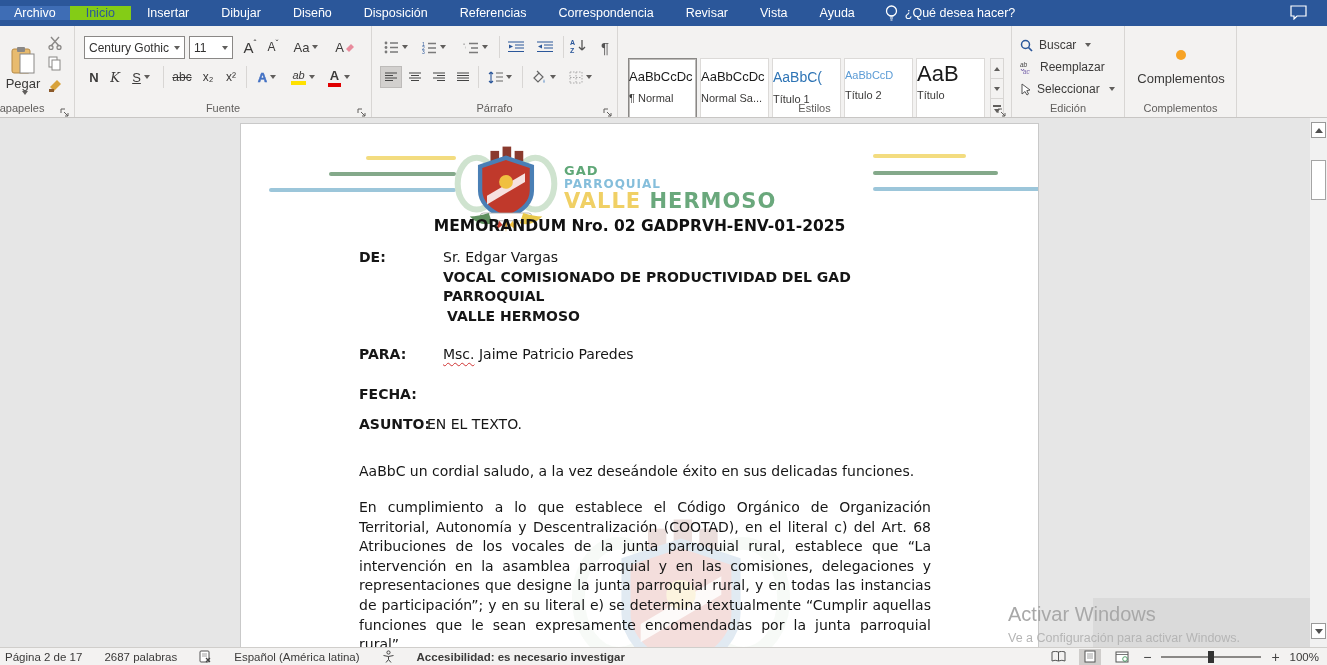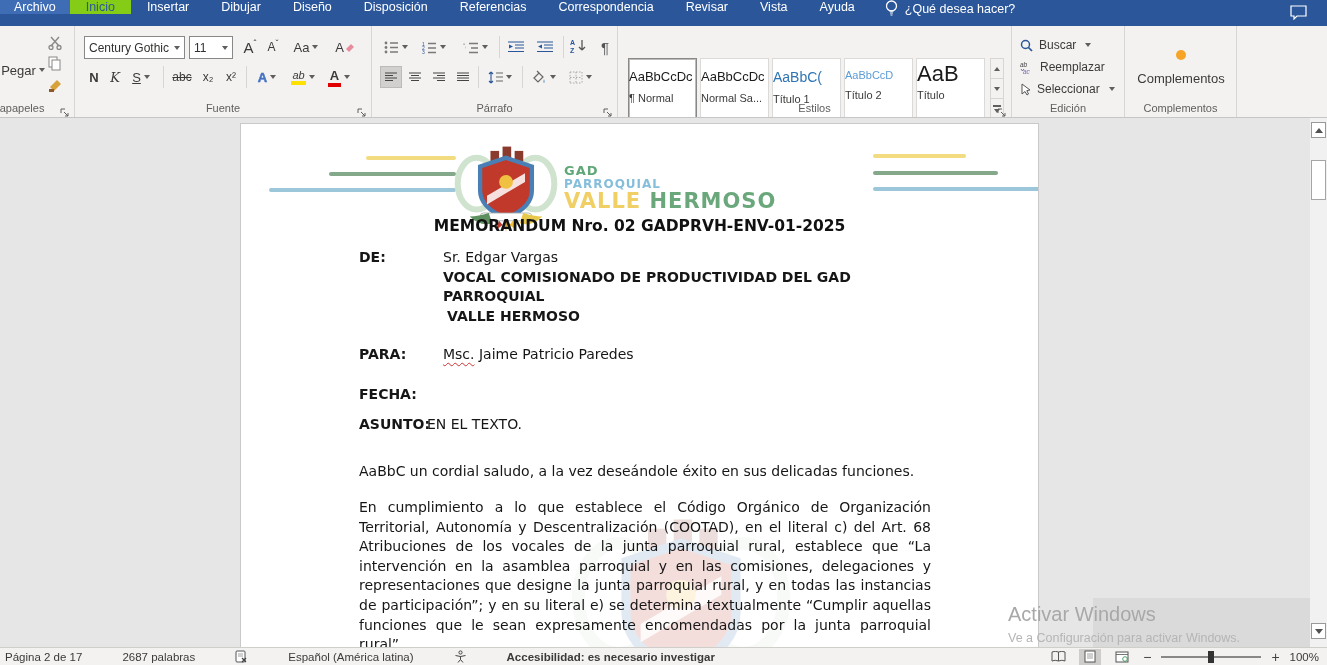--- a/index.html
+++ b/index.html
@@ -1,21 +1,21 @@
 <!DOCTYPE html>
 <html><head>
 <meta charset="utf-8">
 <style>
   * { margin:0; padding:0; box-sizing:border-box; }
   html,body { width:1327px; height:665px; overflow:hidden; }
   body { font-family:"Liberation Sans","DejaVu Sans",sans-serif; }
   #app { position:relative; width:1327px; height:665px; background:#fff; overflow:hidden; }
 
   
-  .tabbar { position:absolute; left:0; top:0; width:1327px; height:26px; background:#2b579a; display:flex; align-items:flex-start; }
+  .tabbar { position:absolute; left:0; top:0; width:1327px; height:26px; background:#2b579a; display:flex; align-items:center; }
   .tab { color:#fff; font-size:12.5px; padding:0 16px; display:flex; align-items:center; cursor:default; }
   .tab.file { background:#3e6db5; padding:0 14px; }
   .tab.active { background:#84cc16; color:#2b579a; }
   .tellme { display:flex; align-items:center; color:#fff; font-size:12.5px; margin-left:14px; gap:7px; }
   .bulb { width:13px; height:17px; }
   .comment-ic { position:absolute; right:20px; top:5px; width:17px; height:15px; }
 
   
   .ribbon { position:absolute; left:0; top:26px; width:1327px; height:92px; background:#f3f2f1; border-bottom:1px solid #c8c6c4; overflow:hidden; }
   .group { position:absolute; top:0; height:91px; border-right:1px solid #d8d6d4; }
@@ -62,21 +62,21 @@
   .act1 { position:absolute; left:1008px; top:485px; font-size:20px; color:#a8a8a8; }
   .act2 { position:absolute; left:1008px; top:513px; font-size:12.5px; color:#b5b5b5; }
 
   
   .vsb { position:absolute; right:0; top:118px; width:17px; height:529px; background:#f1f1f1; }
   .sbtn { position:absolute; left:1px; width:15px; height:16px; background:#fff; border:1px solid #999; display:flex; align-items:center; justify-content:center; }
   .sthumb { position:absolute; left:1px; top:42px; width:15px; height:40px; background:#fff; border:1px solid #a5a5a5; }
 
   
   .statusbar { position:absolute; left:0; top:647px; width:1327px; height:18px; background:#f3f2f1; border-top:1px solid #d0cecb; display:flex; align-items:center; font-size:11.5px; color:#3b3a39; }
-  .sleft { display:flex; align-items:center; gap:40px; padding-left:5px; }
+  .sleft { display:flex; align-items:center; gap:22px; padding-left:5px; }
   .sright { position:absolute; right:8px; display:flex; align-items:center; gap:10px; }
   .viewic { width:22px; height:16px; display:flex; align-items:center; justify-content:center; }
   .viewic.sel { background:#cfcdcb; }
   .ztrack { position:relative; width:100px; height:2px; background:#8a8886; }
   .zthumb { position:absolute; left:47px; top:-5px; width:6px; height:12px; background:#333; }
   .zsign { font-size:14px; color:#444; }
 </style>
 </head>
 <body>
 
@@ -123,21 +123,21 @@
       <span>¿Qué desea hacer?</span>
     </div>
     <svg class="comment-ic" viewBox="0 0 17 15">
       <path d="M1,1 h15 v10 h-9 l-3,3 v-3 h-3 Z" fill="none" stroke="#fff" stroke-width="1.2"></path>
     </svg>
   </div>
 
   <div class="ribbon">
 
     <div class="group" style="left:-50px; width:125px;">
-      <div class="rbtn" style="left:52px; top:8px; width:42px; height:72px; flex-direction:row;">
+      <div class="rbtn" style="left:52px; top:8px; width:42px; height:72px; flex-direction:column;">
         <svg width="26" height="30" viewBox="0 0 26 30">
           <rect x="2" y="3" width="18" height="24" rx="2" fill="#e8bb6f" stroke="#b58947"></rect>
           <rect x="7" y="1" width="8" height="5" rx="1" fill="#8a8886"></rect>
           <rect x="10" y="8" width="14" height="19" fill="#fff" stroke="#8a8886"></rect>
         </svg>
         <span>Pegar</span>
         <span class="caret"></span>
       </div>
       <div style="position:absolute; left:98px; top:10px;">
         <svg width="15" height="14" viewBox="0 0 15 14">

